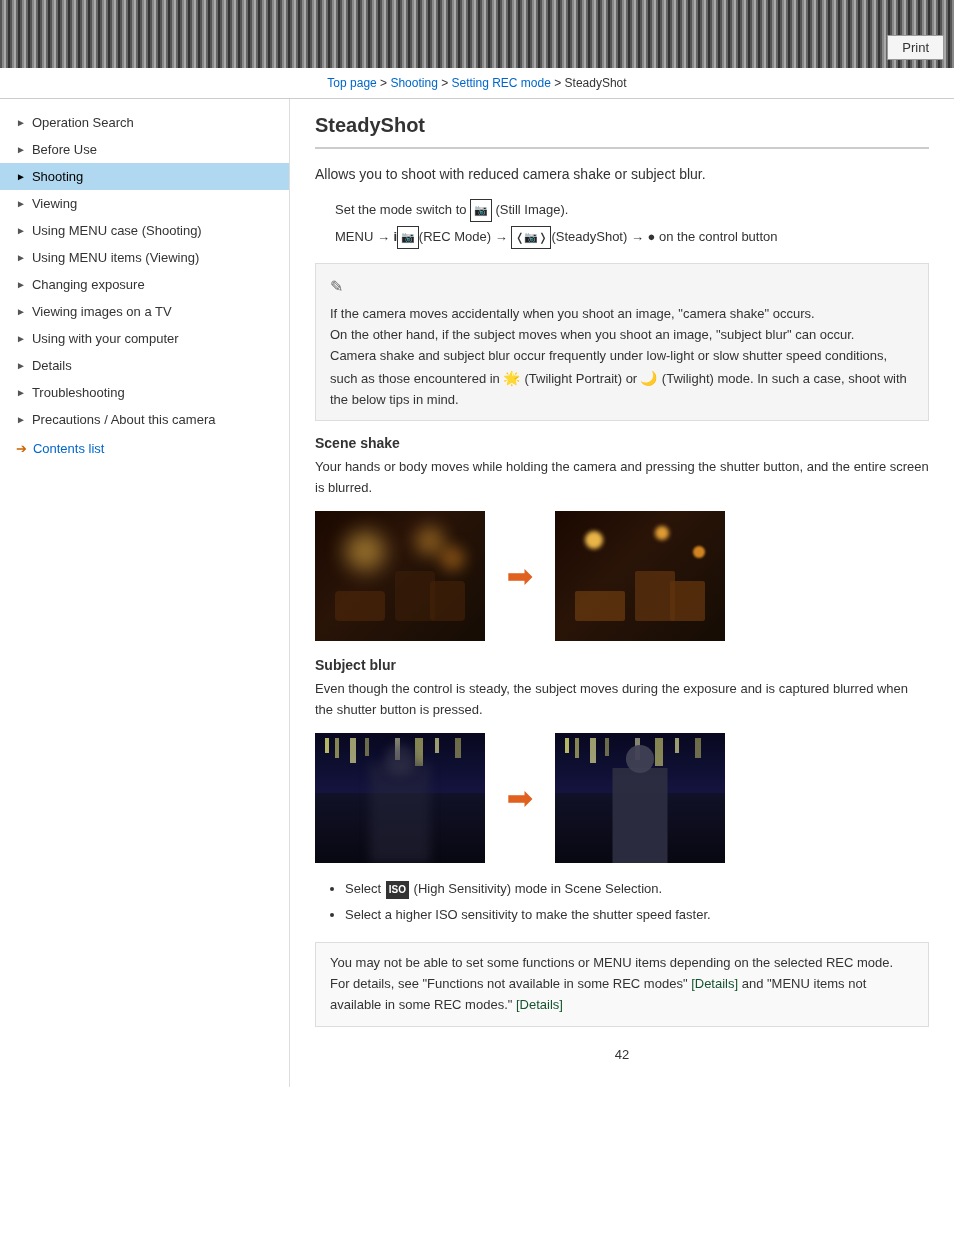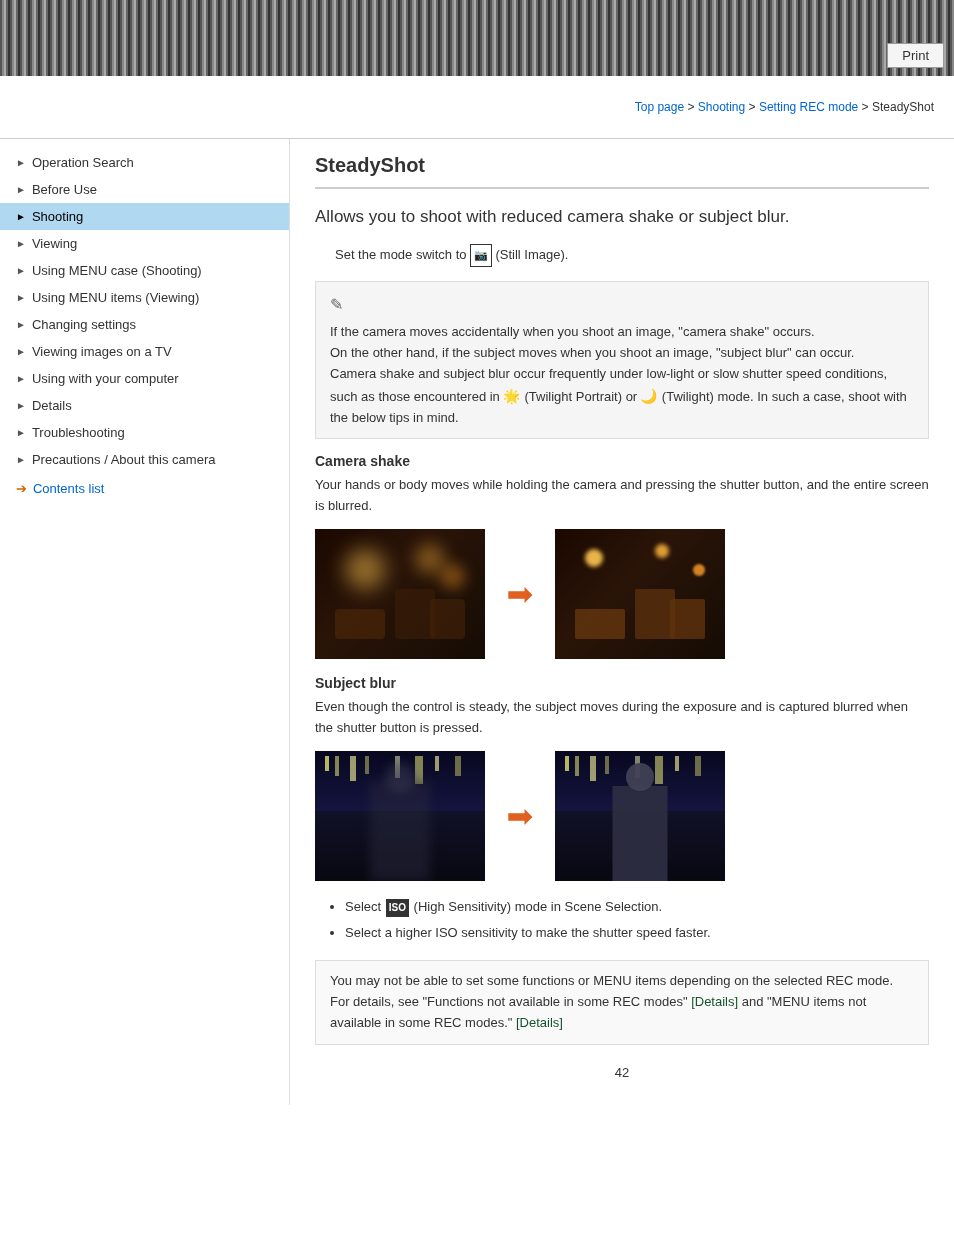--- a/index.html
+++ b/index.html
@@ -15,39 +15,39 @@
     
     .header-bar {
       background: repeating-linear-gradient(
         90deg,
         #555 0px, #555 2px,
         #888 2px, #888 4px,
         #aaa 4px, #aaa 6px,
         #666 6px, #666 8px,
         #333 8px, #333 10px
       );
-      height: 76px;
+      height: 68px;
       position: relative;
     }
     .print-btn {
       position: absolute;
       right: 10px;
       bottom: 8px;
       background: #f5f5f5;
       border: 1px solid #999;
       padding: 4px 14px;
       font-size: 13px;
       cursor: pointer;
       color: #333;
     }
 
     
     .breadcrumb {
-      text-align: right;
-      padding: 24px 20px;
+      text-align: center;
+      padding: 8px 20px;
       font-size: 12px;
       color: #0066cc;
       border-bottom: 1px solid #ccc;
     }
     .breadcrumb a { color: #0066cc; text-decoration: none; }
     .breadcrumb span { color: #333; }
 
     
     .layout {
       display: flex;
@@ -107,21 +107,21 @@
       margin-bottom: 14px;
     }
     .page-title {
       font-size: 20px;
       font-weight: bold;
       color: #333;
     }
 
     .intro-text {
       margin-bottom: 14px;
-      font-size: 17px;
+      font-size: 14px;
       line-height: 1.6;
     }
 
     .instruction-line {
       margin: 4px 0 4px 20px;
       font-size: 13px;
       line-height: 1.7;
     }
 
     
@@ -261,21 +261,21 @@
     <div class="sidebar-item">
       <span class="arrow">►</span>
       <span>Using MENU case (Shooting)</span>
     </div>
     <div class="sidebar-item">
       <span class="arrow">►</span>
       <span>Using MENU items (Viewing)</span>
     </div>
     <div class="sidebar-item">
       <span class="arrow">►</span>
-      <span>Changing settings</span>
+      <span>Changing exposure</span>
     </div>
     <div class="sidebar-item">
       <span class="arrow">►</span>
       <span>Viewing images on a TV</span>
     </div>
     <div class="sidebar-item">
       <span class="arrow">►</span>
       <span>Using with your computer</span>
     </div>
     <div class="sidebar-item">
@@ -299,34 +299,38 @@
   <div class="main">
 
     <div class="page-title-section">
       <div class="page-title">SteadyShot</div>
     </div>
 
     <p class="intro-text">Allows you to shoot with reduced camera shake or subject blur.</p>
 
     <div class="instruction-line">
       Set the mode switch to <span style="display:inline-block;border:1px solid #333;padding:1px 3px;font-size:11px;">📷</span> (Still Image).
+    </div>
+    <div class="instruction-line">
+      MENU → <strong>i</strong><span style="display:inline-block;border:1px solid #333;padding:1px 3px;font-size:11px;">📷</span>(REC Mode) →
+      <span style="display:inline-block;border:1px solid #333;padding:1px 3px;font-size:11px;">❬📷❭</span>(SteadyShot) → ● on the control button
     </div>
 
     <div class="note-box">
       <div class="note-icon">✎</div>
       <div>
         If the camera moves accidentally when you shoot an image, "camera shake" occurs.<br>
         On the other hand, if the subject moves when you shoot an image, "subject blur" can occur.<br>
         Camera shake and subject blur occur frequently under low-light or slow shutter speed
         conditions, such as those encountered in <span style="font-size:14px;">🌟</span> (Twilight Portrait) or <span style="font-size:14px;">🌙</span> (Twilight) mode. In such a
         case, shoot with the below tips in mind.
       </div>
     </div>
 
-    <div class="section-heading">Camera shake</div>
+    <div class="section-heading">Scene shake</div>
 
     <p class="body-text">Your hands or body moves while holding the camera and pressing the shutter button, and the entire screen is blurred.</p>
 
     <div class="image-pair">
 
       <div class="photo-box dark-room" style="background: linear-gradient(135deg, #1a0800 0%, #2a1408 40%, #150c04 100%);">
 
         <div style="position:absolute;top:20px;left:30px;width:40px;height:40px;background:rgba(255,200,80,0.5);border-radius:50%;filter:blur(10px);"></div>
         <div style="position:absolute;top:15px;left:100px;width:30px;height:30px;background:rgba(255,180,60,0.4);border-radius:50%;filter:blur(8px);"></div>
         <div style="position:absolute;top:35px;right:20px;width:25px;height:25px;background:rgba(255,160,40,0.4);border-radius:50%;filter:blur(7px);"></div>

